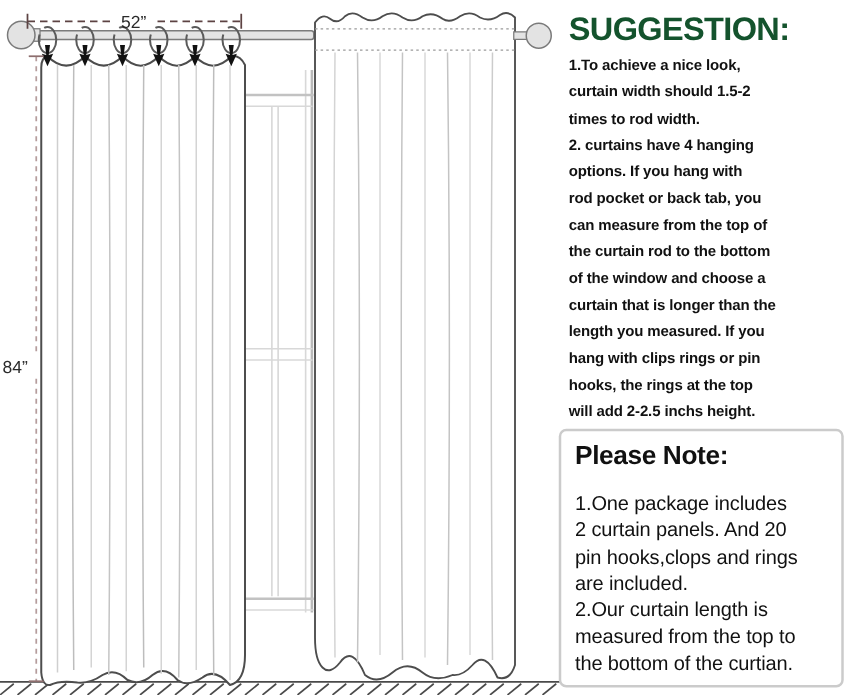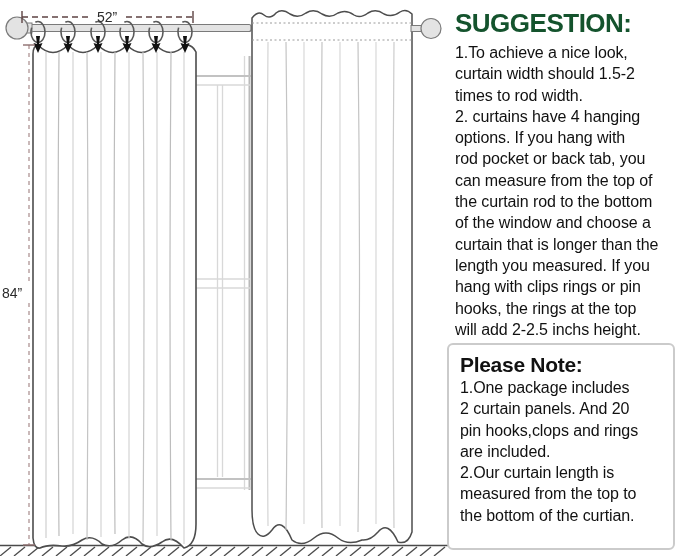--- a/index.html
+++ b/index.html
@@ -7,31 +7,31 @@
     position:relative;width:679px;height:556px;background:#ffffff;overflow:hidden;
     font-family:"Liberation Sans", sans-serif;color:#1c1c1c;
   }
   #diagram{position:absolute;left:0;top:0;}
   .sg-title{
     position:absolute;left:455px;top:8px;margin:0;
     font-size:26px;font-weight:600;letter-spacing:-0.5px;white-space:pre;color:#14532d;
   }
   .sg-body{
     position:absolute;left:455px;top:42px;
-    font-size:16px;line-height:21.3px;letter-spacing:-0.1px;white-space:pre;color:#111;
+    font-size:12px;line-height:21.3px;letter-spacing:-0.1px;white-space:pre;color:#111;font-weight:bold;
   }
   .note-box{
     position:absolute;left:447px;top:343px;width:213px;height:195px;
     border:2px solid #cbcbcb;border-radius:6px;padding:8px 0 0 11px;background:#fff;
   }
   .note-title{
     margin:0;font-size:21px;font-weight:600;letter-spacing:-0.3px;white-space:pre;color:#111;
   }
   .note-body{
-    margin-top:0;font-size:16px;line-height:21.3px;letter-spacing:-0.1px;white-space:pre;color:#111;
+    margin-top:16px;font-size:16px;line-height:21.3px;letter-spacing:-0.1px;white-space:pre;color:#111;
   }
   .meas-label{font-size:14px;fill:#2a2a2a;font-family:"Liberation Sans",sans-serif;}
 </style>
 </head>
 <body>
 
 <div id="stage">
 
   <svg id="diagram" width="450" height="556" viewBox="0 0 450 556">
 

